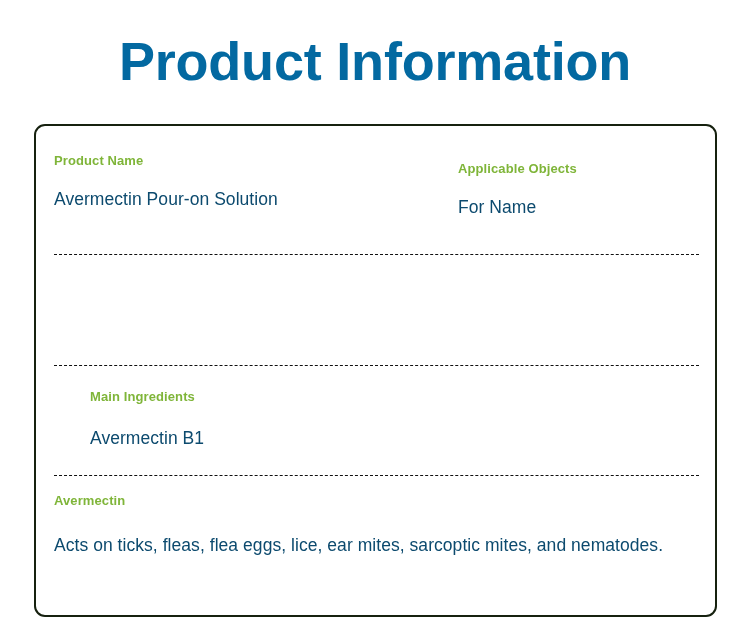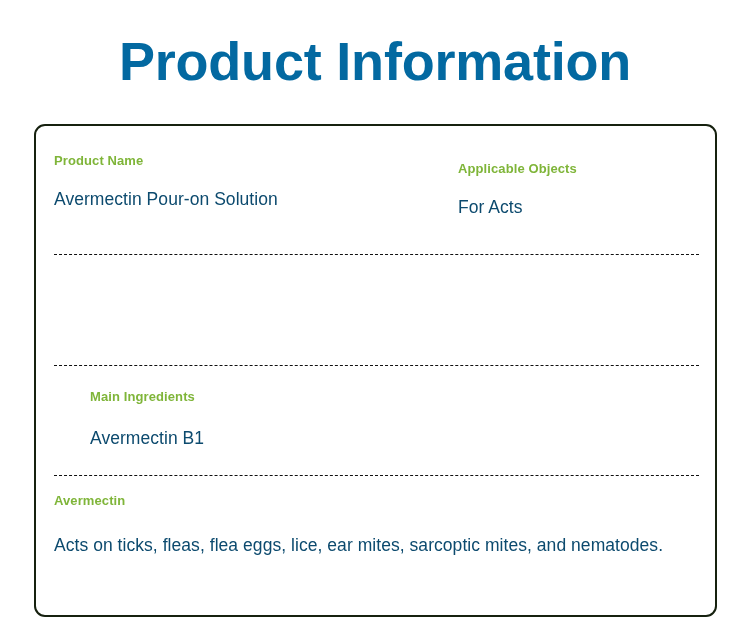--- a/index.html
+++ b/index.html
@@ -130,21 +130,21 @@
 
       <div class="info-row" id="row-1">
         <div class="info-col col-left">
           <div class="field-label">Product Name</div>
           <div class="gap-sm"></div>
           <div class="field-value">Avermectin Pour-on Solution</div>
         </div>
         <div class="info-col col-right">
           <div class="field-label">Applicable Objects</div>
           <div class="gap-sm"></div>
-          <div class="field-value">For Acts</div>
+          <div class="field-value">For Name</div>
         </div>
       </div>
 
       <div class="divider" id="divider-1"></div>
 
 
       <div class="divider" id="divider-2"></div>
 
       <div class="info-row" id="row-3">
         <div class="info-col col-full">

